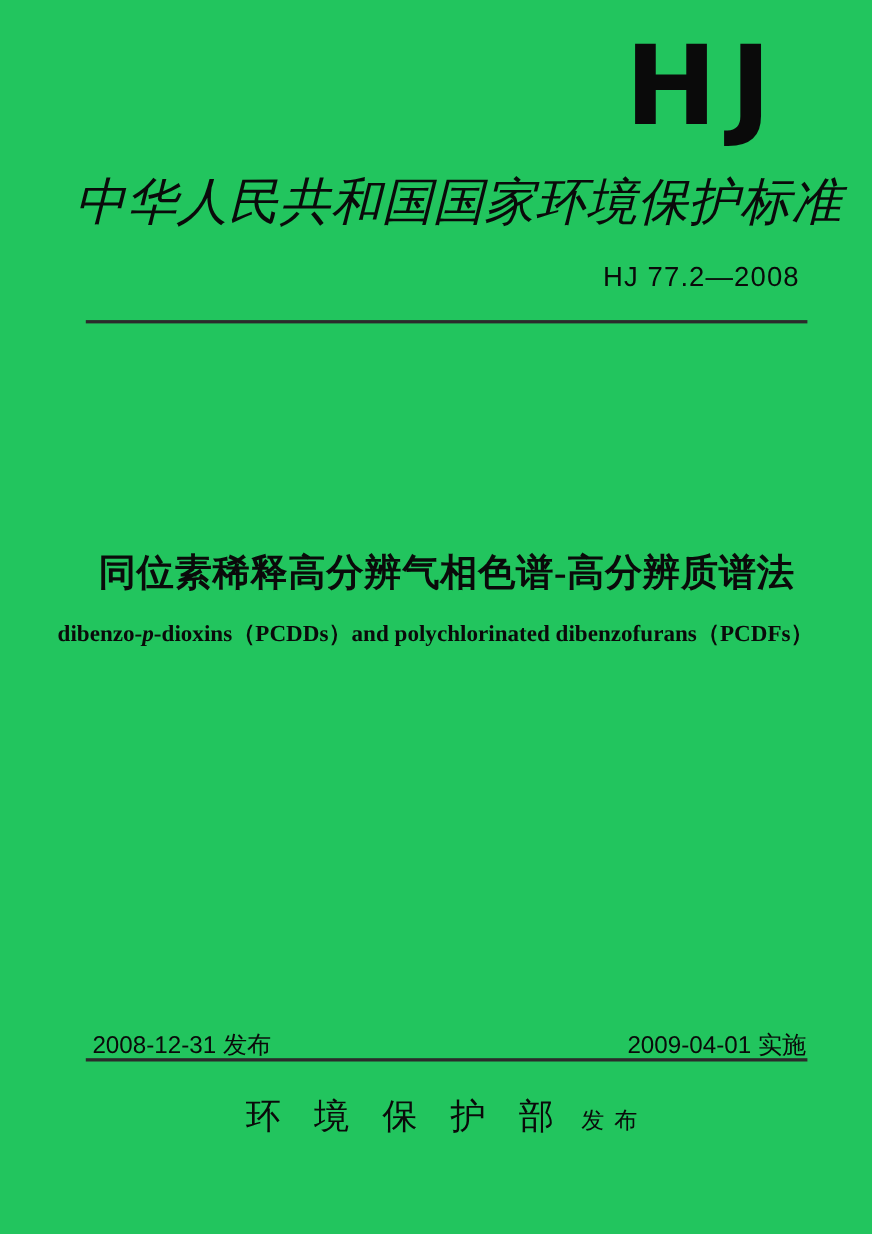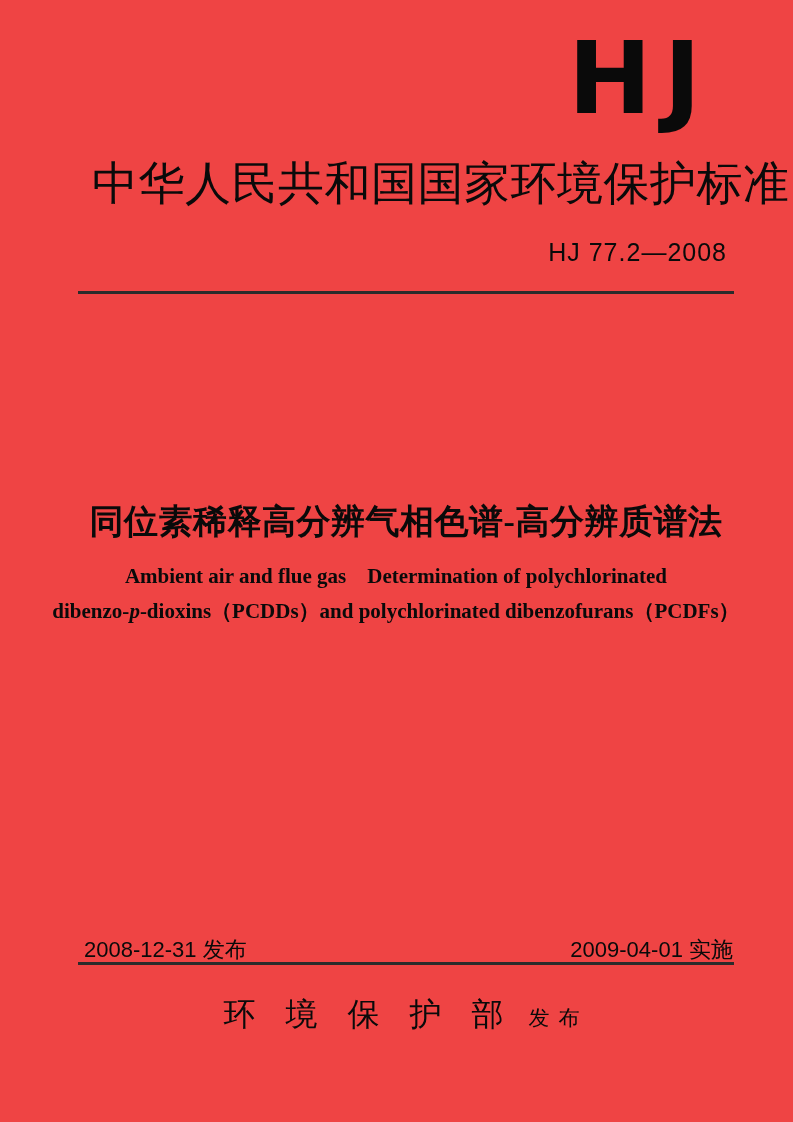--- a/index.html
+++ b/index.html
@@ -4,46 +4,47 @@
 <style>
   html, body {
     margin: 0;
     padding: 0;
     background: #ffffff;
   }
   .page {
     position: relative;
     width: 793px;
     height: 1122px;
-    background: #ef4444;
+    background: #22c55e;
     color: #0a0a0a;
     font-family: "Liberation Serif", serif;
     overflow: hidden;
   }
   .logo {
     position: absolute;
     top: 29px;
     right: 80px;
     font-family: "DejaVu Sans", sans-serif;
     font-weight: bold;
     font-size: 100px;
     line-height: 1;
     letter-spacing: 12px;
     white-space: nowrap;
   }
   .org-title {
     position: absolute;
     top: 156px;
-    left: 92px;
+    left: 68px;
     width: 656px;
     text-align: center;
     font-size: 46px;
     line-height: 1.2;
     letter-spacing: 0.5px;
     white-space: nowrap;
+    font-style: italic;
   }
   .std-number {
     position: absolute;
     top: 240px;
     right: 66px;
     font-family: "Liberation Sans", sans-serif;
     font-size: 25px;
     line-height: 1;
     letter-spacing: 1px;
     white-space: nowrap;
@@ -122,21 +123,20 @@
   <div class="org-title">中华人民共和国国家环境保护标准</div>
 
   <div class="std-number">HJ 77.2—2008</div>
 
   <div class="rule rule-top"></div>
 
 
   <div class="cn-title cn-title-2">同位素稀释高分辨气相色谱-高分辨质谱法</div>
 
   <div class="en-title">
-    <div class="en-line">Ambient air and flue gas    Determination of polychlorinated</div>
     <div class="en-line"><span>dibenzo-</span><i>p</i><span>-dioxins（PCDDs）and polychlorinated dibenzofurans（PCDFs）</span></div>
   </div>
 
   <div class="date date-left">2008-12-31 发布</div>
 
   <div class="date date-right">2009-04-01 实施</div>
 
   <div class="rule rule-bottom"></div>
 
   <div class="publisher"><span class="pub-name">环境保护部</span><span class="pub-suffix">发布</span></div>

